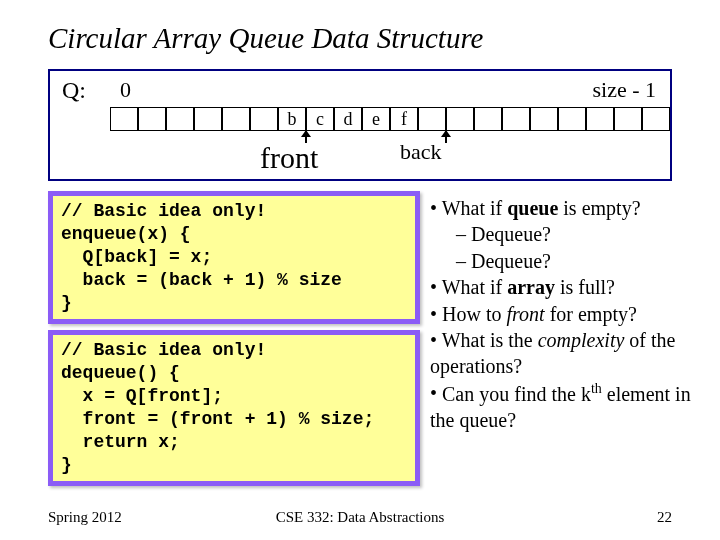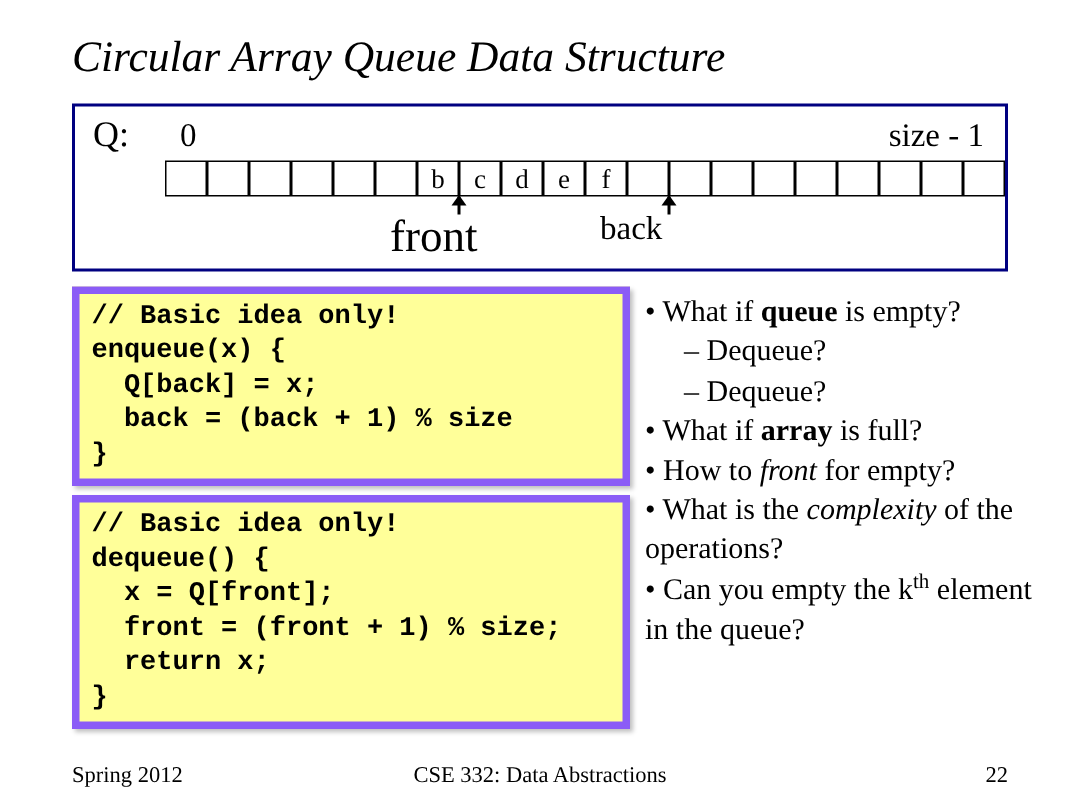--- a/index.html
+++ b/index.html
@@ -186,21 +186,21 @@
     <ul>
       <li><span>What if </span><b>queue</b><span> is empty?</span>
         <ul>
           <li>Dequeue?</li>
           <li>Dequeue?</li>
         </ul>
       </li>
       <li><span>What if </span><b>array</b><span> is full?</span></li>
       <li><span>How to </span><i>front</i><span> for empty?</span></li>
       <li><span>What is the </span><i>complexity</i><span> of the operations?</span></li>
-      <li><span>Can you empty the k</span><span class="sup">th</span><span> element in the queue?</span></li>
+      <li><span>Can you find the k</span><span class="sup">th</span><span> element in the queue?</span></li>
     </ul>
   </div>
 </div>
 
 <div class="footer">
   <span class="footer-left">Spring 2012</span>
   <div class="footer-center">CSE 332: Data Abstractions</div>
   <span class="footer-right">22</span>
 </div>
 

